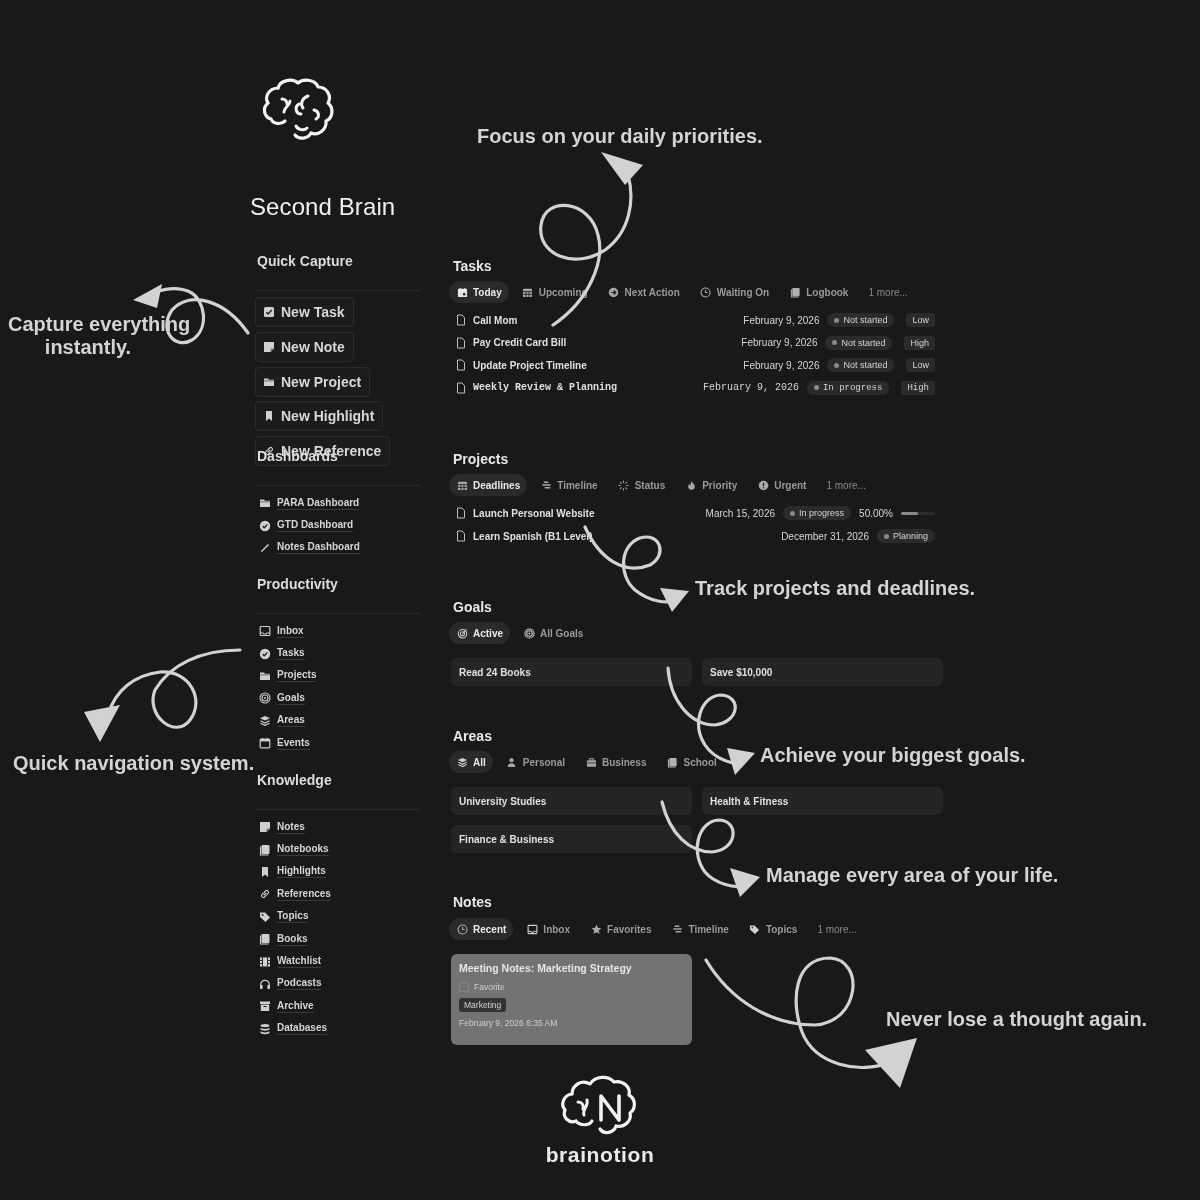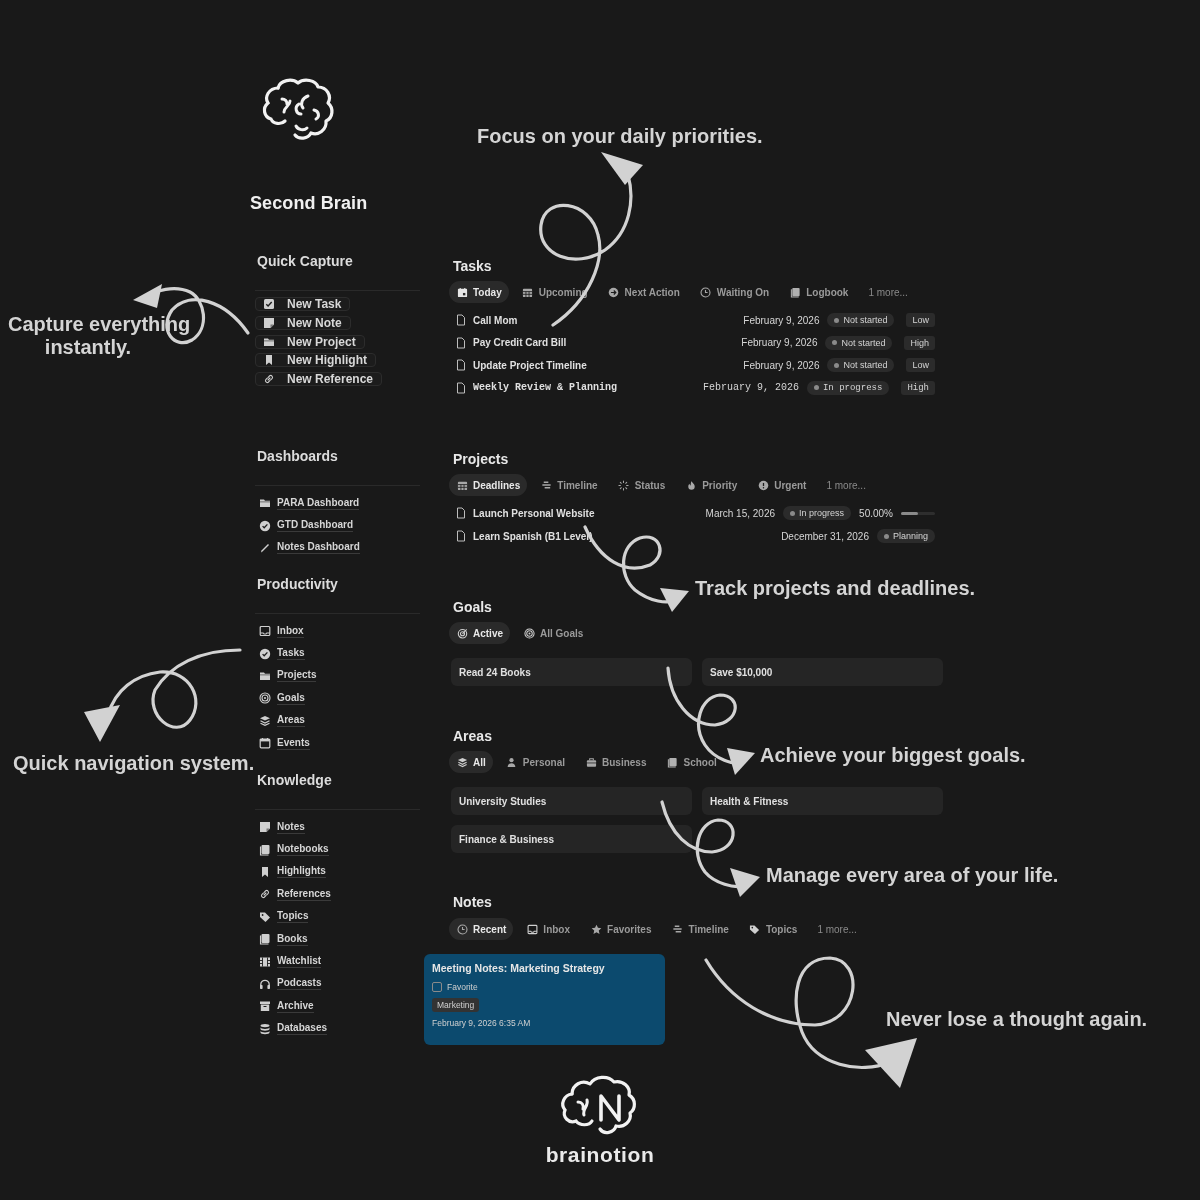--- a/index.html
+++ b/index.html
@@ -2,24 +2,24 @@
 <html><head>
 <meta charset="utf-8">
 <style>
   * { box-sizing: border-box; margin: 0; padding: 0; }
   html, body { width: 1200px; height: 1200px; background: #191919; overflow: hidden; }
   body { position: relative; font-family: "Liberation Sans", sans-serif; color: #e6e6e6; }
   .abs { position: absolute; }
 
   
   .brain-logo { left: 256px; top: 74px; width: 86px; height: 74px; }
-  .app-title { left: 250px; top: 193px; font-size: 18px; font-weight: 700; color: #f0f0f0; letter-spacing: 0.1px; }
+  .app-title { left: 250px; top: 193px; font-size: 24px; font-weight: 400; color: #f0f0f0; letter-spacing: 0.1px; }
   .side-section { position: absolute; left: 255px; width: 165px; }
   .side-section h3 { font-size: 14px; font-weight: 700; color: #dcdcdc; padding-left: 2px; padding-bottom: 21px; border-bottom: 1px solid #2a2a2a; margin-bottom: 6px; }
-  .qc-btn { display: inline-flex; align-items: center; gap: 12px; height: 14px; padding: 0 8px 0 7px; border: 1px solid #2c2c2c; border-radius: 4px; font-size: 12px; font-weight: 700; color: #d8d8d8; margin-bottom: 4.8px; background: #1c1c1c; }
+  .qc-btn { display: inline-flex; align-items: center; gap: 6px; height: 30px; padding: 0 8px 0 7px; border: 1px solid #2c2c2c; border-radius: 4px; font-size: 14px; font-weight: 700; color: #d8d8d8; margin-bottom: 4.8px; background: #1c1c1c; }
   .qc-list { display: flex; flex-direction: column; align-items: flex-start; }
   .nav-item { display: flex; align-items: center; gap: 6px; height: 22.4px; font-size: 10px; font-weight: 700; color: #d6d6d6; padding-left: 4px; }
   .nav-item .lbl { border-bottom: 1px solid #3a3a3a; line-height: 12px; }
   .ico { width: 12px; height: 12px; display: inline-flex; align-items: center; justify-content: center; flex: none; }
   .ico svg { width: 12px; height: 12px; }
 
   
   .section-title { position: absolute; left: 453px; font-size: 14px; font-weight: 700; color: #e8e8e8; }
   .tabs { position: absolute; left: 449px; display: flex; align-items: center; gap: 6px; height: 22px; }
   .tab { display: inline-flex; align-items: center; gap: 5px; height: 22px; padding: 0 7px; border-radius: 11px; font-size: 10px; color: #9a9a9a; font-weight: 600; }
@@ -31,21 +31,21 @@
   .row .name { display: flex; align-items: center; gap: 6px; font-weight: 700; color: #e0e0e0; flex: 1; }
   .row .right { display: flex; align-items: center; gap: 8px; color: #d6d6d6; }
   .pill { display: inline-flex; align-items: center; gap: 4px; height: 14px; padding: 0 7px; background: #2b2b2b; border-radius: 7px; font-size: 9px; color: #d4d4d4; }
   .pill .dot { width: 5px; height: 5px; border-radius: 50%; background: #8a8a8a; }
   .prio { display: inline-flex; align-items: center; height: 14px; padding: 0 6px; background: #2b2b2b; border-radius: 3px; font-size: 9px; color: #d4d4d4; margin-left: 4px; }
   .progress { width: 34px; height: 3px; background: #2e2e2e; border-radius: 2px; position: relative; }
   .progress > div { position: absolute; left: 0; top: 0; height: 3px; background: #8a8a8a; border-radius: 2px; }
 
   .card { position: absolute; height: 28px; background: #252525; border-radius: 6px; font-size: 10px; font-weight: 700; color: #e0e0e0; display: flex; align-items: center; padding-left: 8px; }
 
-  .note-card { position: absolute; left: 424px; top: 954px; width: 241px; height: 91px; background: #0c4a6e; border-radius: 6px; padding: 8px; }
+  .note-card { position: absolute; left: 451px; top: 954px; width: 241px; height: 91px; background: #737373; border-radius: 6px; padding: 8px; }
   .note-title { font-size: 10.5px; font-weight: 700; color: #e6e6e6; }
   .note-fav { display: flex; align-items: center; gap: 5px; margin-top: 8px; font-size: 8.5px; color: #cfcfcf; }
   .cbx { width: 10px; height: 10px; border: 1px solid #8a8a8a; border-radius: 2px; }
   .note-tag { display: inline-block; margin-top: 6px; font-size: 8.5px; color: #d0d0d0; background: #333; padding: 2px 5px; border-radius: 3px; }
   .note-date { margin-top: 6px; font-size: 8.5px; color: #d0d0d0; }
 
   
   .annot { position: absolute; font-size: 20px; font-weight: 700; color: #d4d4d4; white-space: nowrap; }
   .annot.center { text-align: center; }
   svg.arrows { position: absolute; left: 0; top: 0; width: 1200px; height: 1200px; pointer-events: none; }

